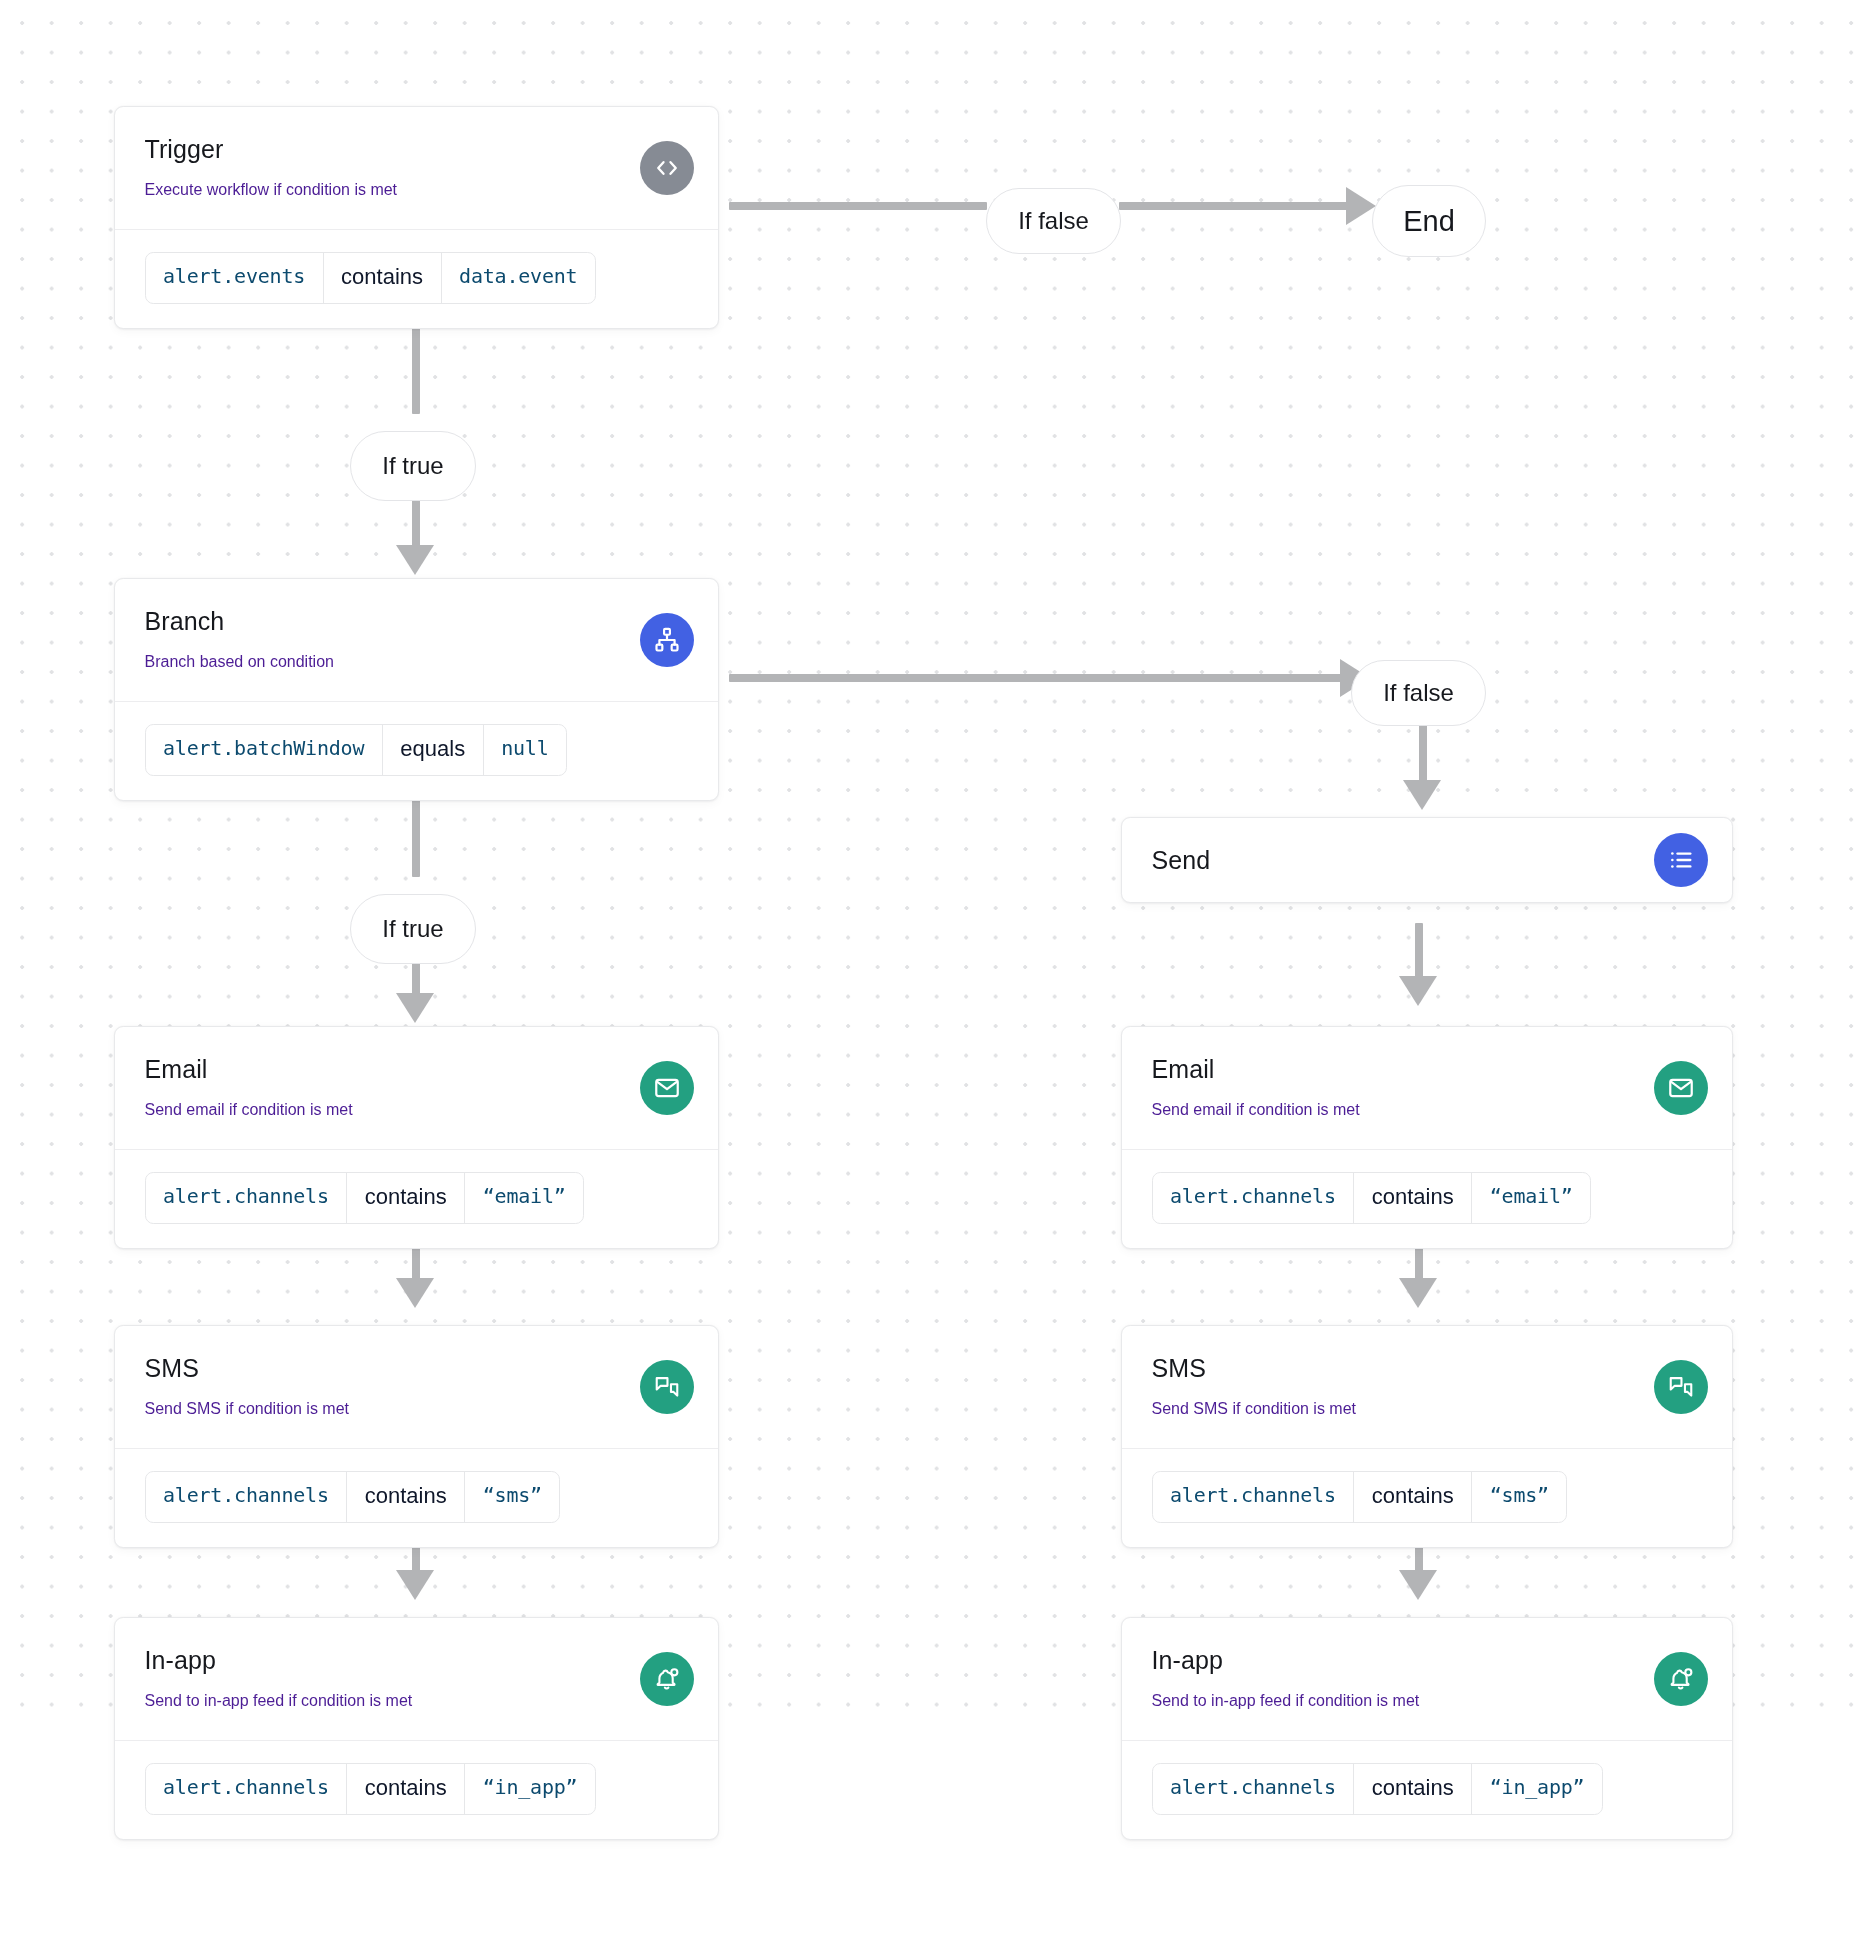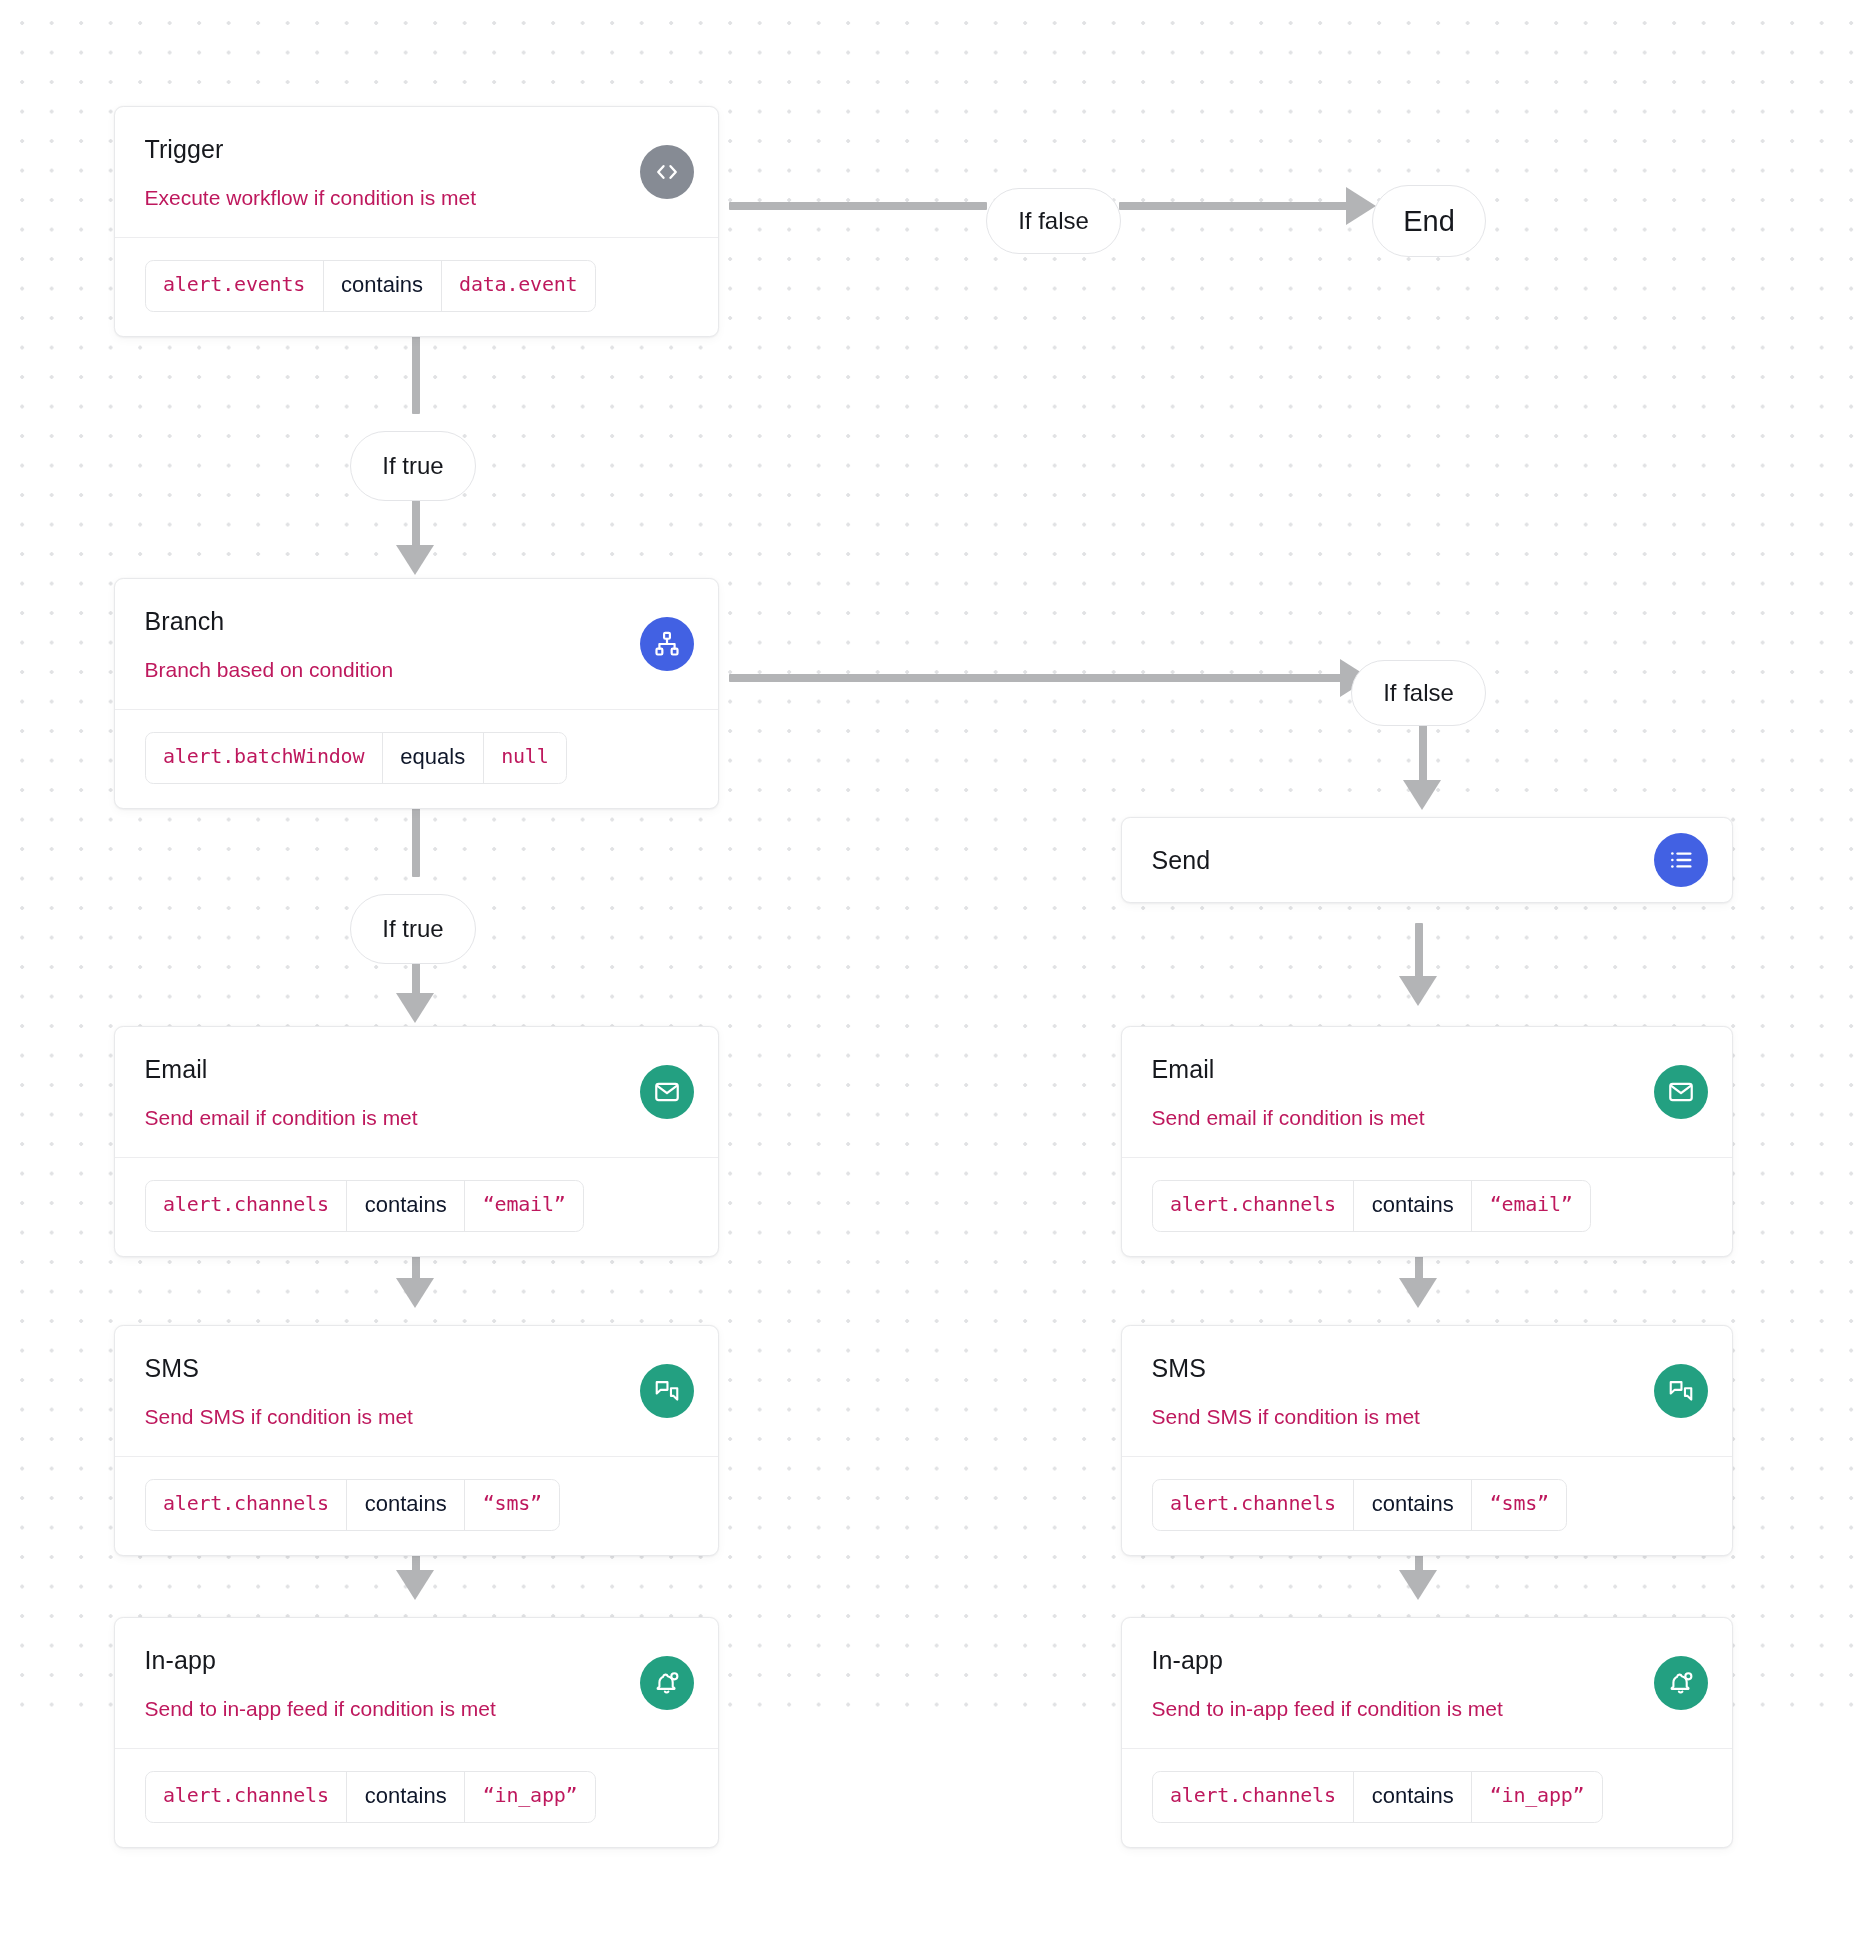--- a/index.html
+++ b/index.html
@@ -43,24 +43,24 @@
   }
   .node-title {
     font-size: 25px;
     line-height: 31px;
     color: #16181d;
     font-weight: 400;
     letter-spacing: 0.1px;
     white-space: nowrap;
   }
   .node-sub {
-    margin-top: 19px;
-    font-size: 21px;
+    margin-top: 11px;
+    font-size: 16px;
     line-height: 27px;
-    color: #be185d;
+    color: #4c1d95;
     font-weight: 400;
     white-space: nowrap;
   }
   .badge {
     position: absolute;
     top: 50%;
     right: 24px;
     transform: translateY(-50%);
     width: 54px;
     height: 54px;
@@ -89,21 +89,21 @@
   }
   .cond-cell {
     padding: 9.2px 17.5px 11px 17.5px;
     font-size: 22px;
     line-height: 29.5px;
     white-space: nowrap;
   }
   .cond-cell + .cond-cell { border-left: 0.9px solid #e6e7e9; }
   .cond-field, .cond-value {
     font-family: "DejaVu Sans Mono", "Liberation Mono", monospace;
-    color: #be185d;
+    color: #0c4a6e;
     font-size: 20px;
     letter-spacing: -0.2px;
   }
   .cond-op {
     font-family: "Liberation Sans", sans-serif;
     color: #0f172a;
     font-size: 22px;
   }
 
   

